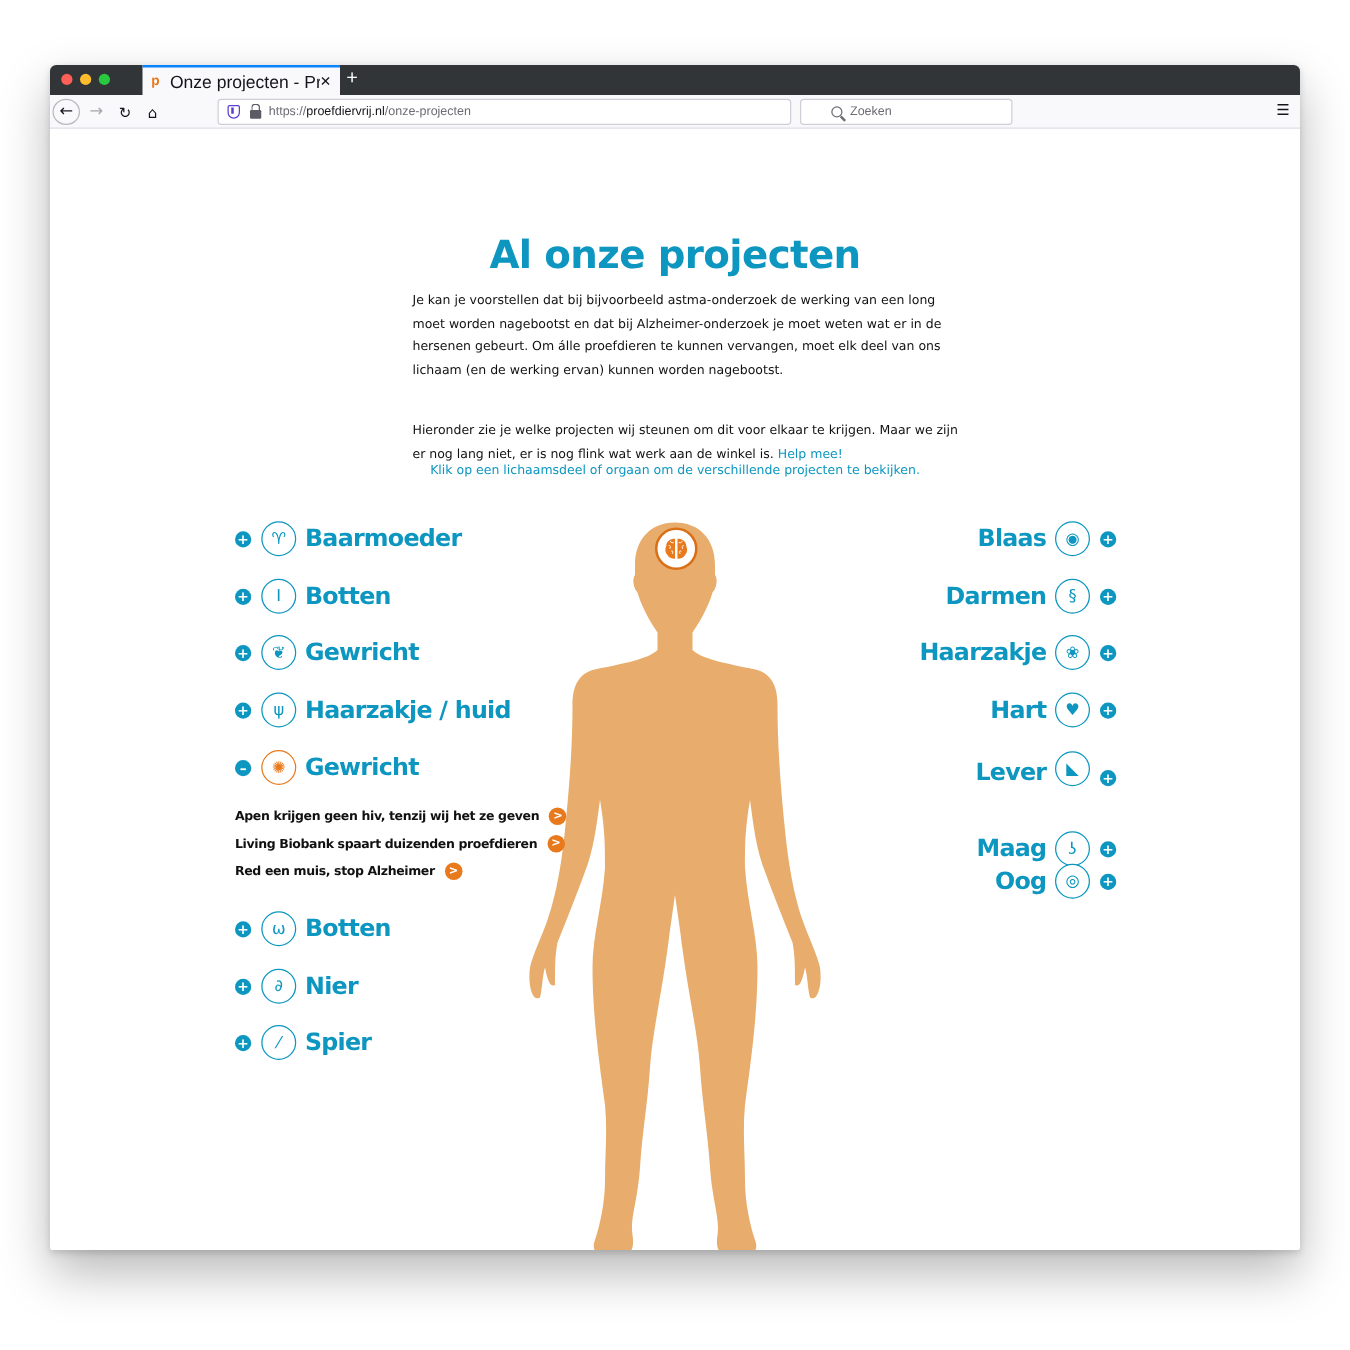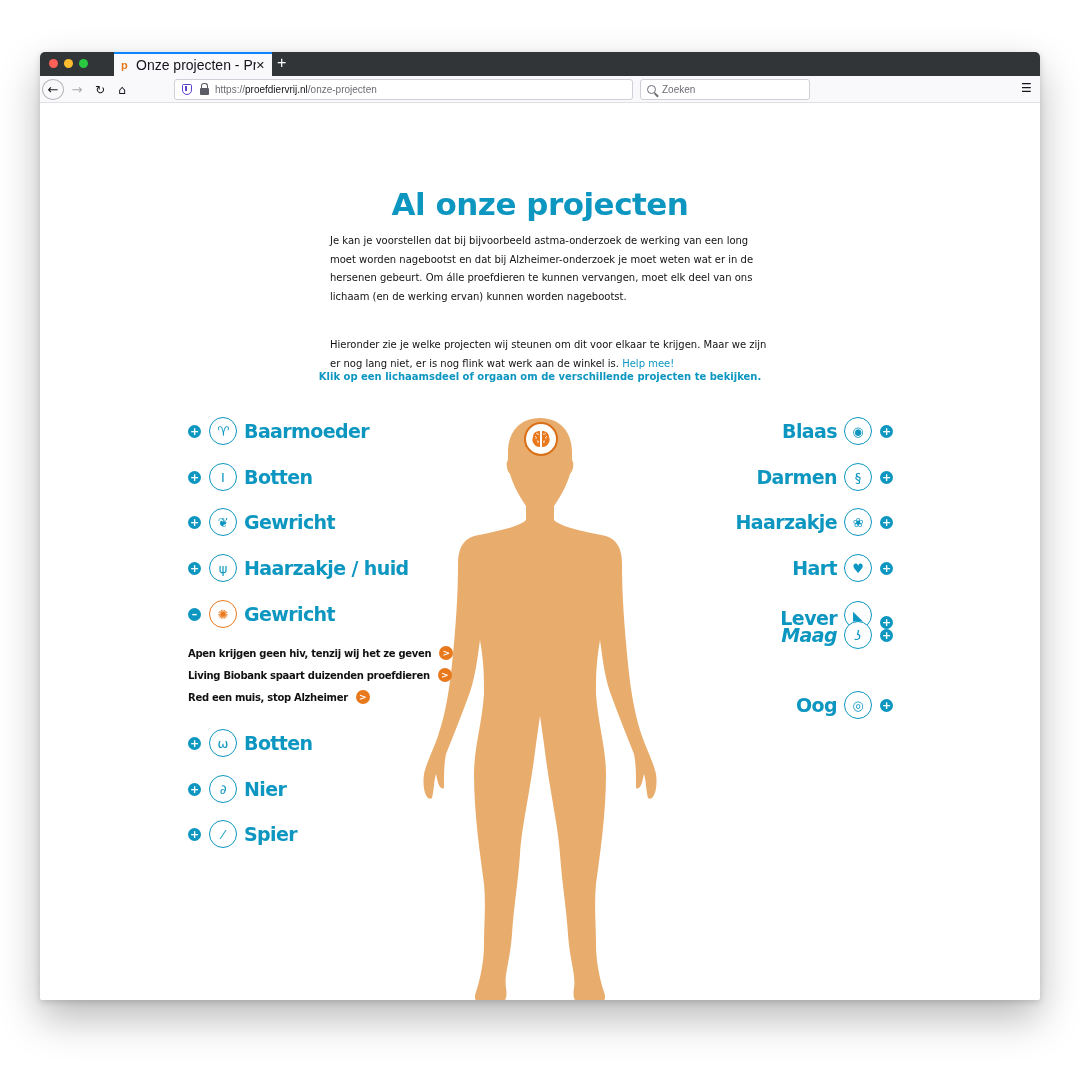--- a/index.html
+++ b/index.html
@@ -38,42 +38,42 @@
     border: 1px solid #cfcfd8; border-radius: 3px; display: flex; align-items: center; padding-left: 7px;
   }
   .shield { width: 10px; height: 11px; border: 1.5px solid #5b3fd0; border-radius: 2px 2px 6px 6px; margin-right: 8px; position: relative; }
   .shield::after { content: ""; position: absolute; left: 2px; top: 1px; width: 2px; height: 5px; background: #5b3fd0; }
   .lock { width: 9px; height: 7px; background: #5b5b66; border-radius: 1px; margin-right: 6px; margin-top: 3px; position: relative; }
   .lock::before { content: ""; position: absolute; left: 1px; top: -5px; width: 5px; height: 5px; border: 1.5px solid #5b5b66; border-bottom: none; border-radius: 3px 3px 0 0; }
   .url { font-family: "Liberation Sans", sans-serif; font-size: 10px; color: #6c6c74; }
   .url b { color: #15141a; font-weight: normal; }
   .searchbar {
     position: absolute; left: 600px; top: 3px; width: 170px; height: 21px; background: #fff;
-    border: 1px solid #cfcfd8; border-radius: 3px; display: flex; align-items: center; padding-left: 6px;
+    border: 1px solid #cfcfd8; border-radius: 3px; display: flex; align-items: center; padding-left: 24px;
   }
   .search-glass { width: 9px; height: 9px; border: 1.5px solid #6c6c74; border-radius: 50%; position: relative; margin-right: 6px; }
   .search-glass::after { content: ""; position: absolute; width: 5px; height: 1.5px; background: #6c6c74; left: 6px; top: 8px; transform: rotate(45deg); }
   .search-text { font-family: "Liberation Sans", sans-serif; font-size: 10px; color: #6c6c74; }
   .menu { position: absolute; left: 981px; top: 5px; font-size: 12px; color: #15141a; }
 
   
   .page { position: absolute; left: 0; top: 52px; width: 1000px; height: 680px; background: #fff; }
   .title {
     position: absolute; left: 0; top: 82px; width: 1000px; text-align: center; color: #0c96c0;
     font-family: "DejaVu Sans", sans-serif; font-weight: bold; font-size: 31px; letter-spacing: -0.5px;
   }
   .intro {
     position: absolute; left: 290px; top: 128px; width: 440px; text-align: left; color: #111;
     font-family: "DejaVu Sans", sans-serif; font-size: 10px; line-height: 18.5px;
   }
   .intro2 { top: 232px; }
   .intro a { color: #0c96c0; text-decoration: none; }
   .cta {
     position: absolute; left: 0; top: 267px; width: 1000px; text-align: center; color: #0c96c0;
-    font-family: "DejaVu Sans", sans-serif; font-weight: bold; font-size: 10px;
+    font-family: "DejaVu Sans", sans-serif; font-weight: normal; font-size: 10px;
   }
 
   
   .organ { position: absolute; display: flex; align-items: center; height: 30px; cursor: pointer; }
   .plus {
     width: 13px; height: 13px; border-radius: 50%; background: #0c96c0; color: #fff;
     font-size: 11px; line-height: 13px; text-align: center; font-weight: bold; font-family: "DejaVu Sans", sans-serif;
   }
   .minus-active { background: #0c96c0; }
   .ico {
@@ -223,21 +223,21 @@
     <div class="organ right" style="right:147px; top:449px;">
       <span class="olabel">Hart</span>
       <span class="ico">♥</span>
       <span class="plus">+</span>
     </div>
     <div class="organ right" style="right:147px; top:495px;align-items:flex-end;">
       <span class="olabel">Lever</span>
       <span class="ico">◣</span>
       <span class="plus">+</span>
     </div>
-    <div class="organ right" style="right:147px; top:516px;font-style:italic;">
+    <div class="organ right" style="right:147px; top:560px;">
       <span class="olabel">Maag</span>
       <span class="ico">ʖ</span>
       <span class="plus">+</span>
     </div>
     <div class="organ right" style="right:147px; top:586px;">
       <span class="olabel">Oog</span>
       <span class="ico">◎</span>
       <span class="plus">+</span>
     </div>
 

